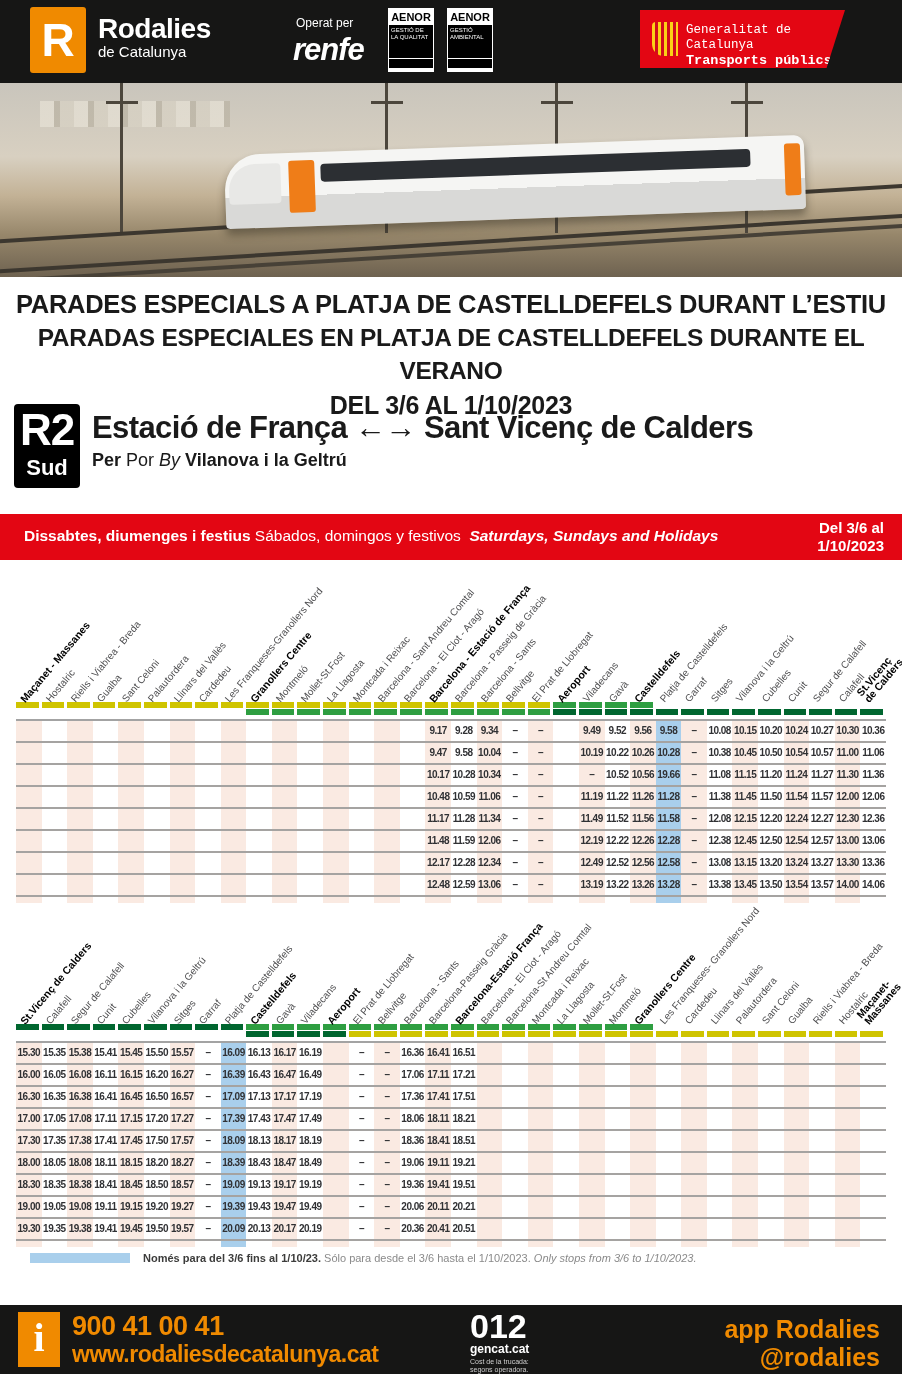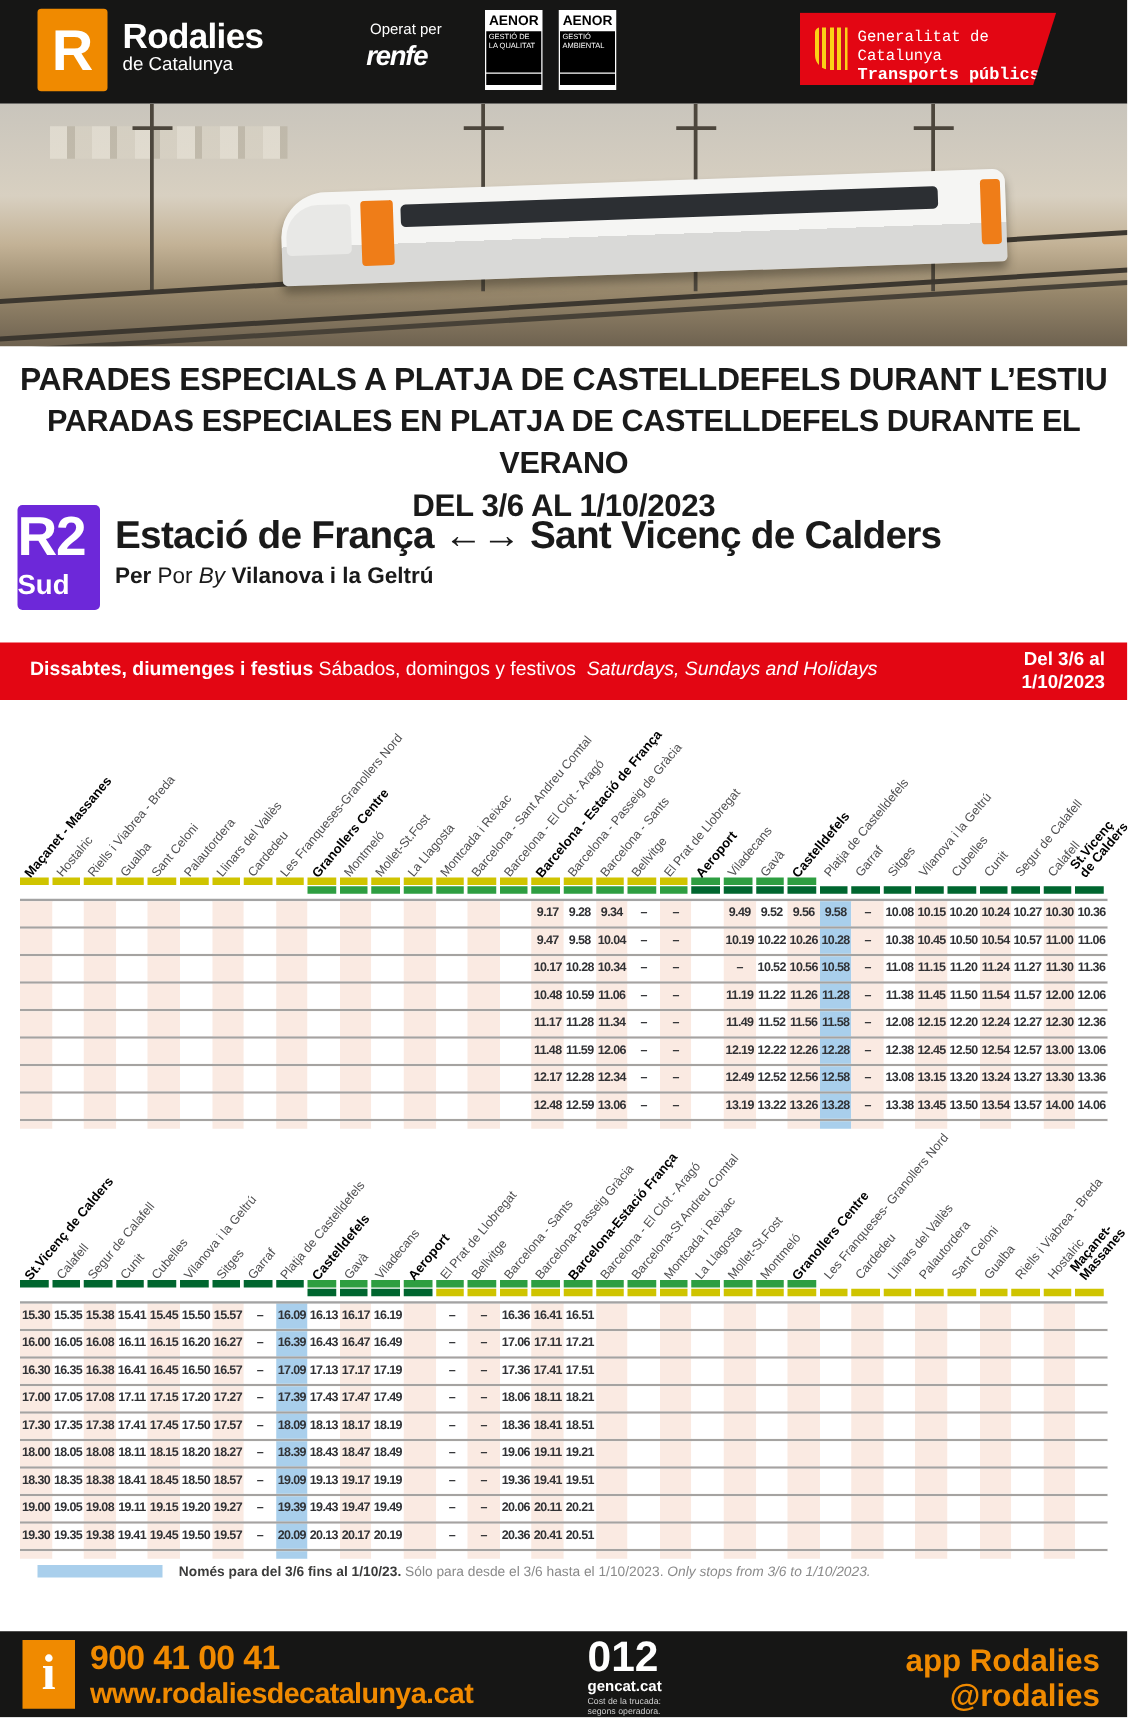--- a/index.html
+++ b/index.html
@@ -6,21 +6,21 @@
   .page{position:relative;width:902px;height:1374px;background:#fff;overflow:hidden;
         font-family:"Liberation Sans",sans-serif;color:#1a1a1a;}
   
   .topbar{position:absolute;left:0;top:0;width:902px;height:83px;background:#161615;}
   .rlogo{position:absolute;left:30px;top:7px;width:56px;height:66px;background:#f08a00;
          border-radius:3px;color:#fff;font-weight:800;font-size:46px;text-align:center;line-height:66px;}
   .brand{position:absolute;left:98px;top:14px;color:#fff;}
   .brand .b1{font-size:28px;font-weight:800;letter-spacing:-0.5px;line-height:30px;}
   .brand .b2{font-size:15px;font-weight:400;line-height:16px;}
   .operat{position:absolute;left:296px;top:16px;color:#fff;font-size:12px;}
-  .renfe{position:absolute;left:293px;top:32px;color:#fff;font-size:22px;font-weight:800;font-style:italic;letter-spacing:-1px;}
+  .renfe{position:absolute;left:293px;top:32px;color:#fff;font-size:31px;font-weight:800;font-style:italic;letter-spacing:-1px;}
   .aenor{position:absolute;top:8px;width:46px;height:64px;background:#fff;padding:1px;box-sizing:border-box;}
   .aenor .at{color:#000;font-weight:800;font-size:11px;text-align:center;height:16px;line-height:17px;}
   .aenor .ab{background:#000;color:#fff;font-size:6px;line-height:7px;padding:2px;height:29px;}
   .aenor .ac{background:#000;color:#fff;font-size:5px;height:9px;margin-top:1px;line-height:9px;padding-left:2px;}
   .gencat{position:absolute;left:640px;top:10px;width:205px;height:58px;background:#e30613;
           clip-path:polygon(0 0,100% 0,91% 100%,0 100%);font-family:Liberation Mono, monospace;}
   .gencat .emblem{position:absolute;left:12px;top:12px;width:26px;height:34px;background:#fcd116;
           border-radius:4px 0 0 12px;
           background:repeating-linear-gradient(90deg,#fcd116 0 3px,#d00d1d 3px 6px);}
   .gencat .gt{position:absolute;left:46px;top:13px;color:#fff;font-size:12.5px;line-height:15px;}
@@ -40,33 +40,33 @@
   .train .win{position:absolute;left:96px;top:12px;width:430px;height:18px;background:#2c2f33;border-radius:4px;}
   .train .door{position:absolute;left:64px;top:8px;width:26px;height:52px;background:#ef7d18;border-radius:3px;}
   .train .door2{position:absolute;left:560px;top:8px;width:16px;height:52px;background:#ef7d18;border-radius:3px;}
   .train .nose{position:absolute;left:4px;top:10px;width:52px;height:40px;background:#e8e8e6;border-radius:26px 4px 4px 4px;}
   
   .titles{position:absolute;left:0;top:288px;width:902px;text-align:center;letter-spacing:-0.3px;}
   .titles .t1{font-size:25.5px;font-weight:800;line-height:33px;}
   .titles .t2{font-size:24.5px;font-weight:700;line-height:33px;}
   .titles .t3{font-size:25px;font-weight:800;line-height:36px;}
   
-  .r2badge{position:absolute;left:14px;top:404px;width:66px;height:84px;background:#6d28d9;border-radius:4px;
-           color:#fff;text-align:left;}
+  .r2badge{position:absolute;left:14px;top:404px;width:66px;height:84px;background:#000000;border-radius:4px;
+           color:#fff;text-align:center;}
   .r2badge .r2{font-size:44px;font-weight:800;line-height:52px;letter-spacing:-1px;}
   .r2badge .sud{font-size:22px;font-weight:800;line-height:24px;}
   .route{position:absolute;left:92px;top:408px;width:800px;}
   .route .rt{font-size:31px;font-weight:800;letter-spacing:-0.6px;line-height:40px;}
   .route .arrow{font-weight:800;}
   .route .via{font-size:18px;margin-top:2px;}
   .via .vb{font-weight:800;} .via .vi{font-style:italic;}
   
   .banner{position:absolute;left:0;top:514px;width:902px;height:46px;background:#e30613;color:#fff;}
   .banner .bl{position:absolute;left:24px;top:13px;font-size:15.5px;}
-  .banner .bb{font-weight:800;} .banner .bi{font-style:italic;}
+  .banner .bb{font-weight:800;} .banner .bi{font-style:italic;font-weight:bold;}
   .banner .bd{position:absolute;right:18px;top:5px;text-align:right;font-weight:800;font-size:15px;line-height:18px;}
   
   .tt{position:absolute;left:16px;width:870px;}
   .tt-head{position:relative;}
   .tt-label{position:absolute;bottom:-2px;transform-origin:0 100%;transform:rotate(-50deg);
             font-size:10px;line-height:10px;color:#4f4f51;white-space:pre;}
   .tt-bold{font-weight:800;color:#000;font-size:10.5px;}
   .tt-bars{display:grid;grid-template-columns:repeat(34,1fr);height:13px;margin-bottom:4px;}
   .tt-barcell{padding-right:3px;}
   .tt-seg{height:6px;}
@@ -446,21 +446,21 @@
           <div class="tt-cell white"></div>
           <div class="tt-cell pink">10.17</div>
           <div class="tt-cell white">10.28</div>
           <div class="tt-cell pink">10.34</div>
           <div class="tt-cell white">–</div>
           <div class="tt-cell pink">–</div>
           <div class="tt-cell white"></div>
           <div class="tt-cell pink">–</div>
           <div class="tt-cell white">10.52</div>
           <div class="tt-cell pink">10.56</div>
-          <div class="tt-cell blue">10.58</div>
+          <div class="tt-cell blue">19.66</div>
           <div class="tt-cell pink">–</div>
           <div class="tt-cell white">11.08</div>
           <div class="tt-cell pink">11.15</div>
           <div class="tt-cell white">11.20</div>
           <div class="tt-cell pink">11.24</div>
           <div class="tt-cell white">11.27</div>
           <div class="tt-cell pink">11.30</div>
           <div class="tt-cell white">11.36</div>
         </div>
         <div class="tt-row">

